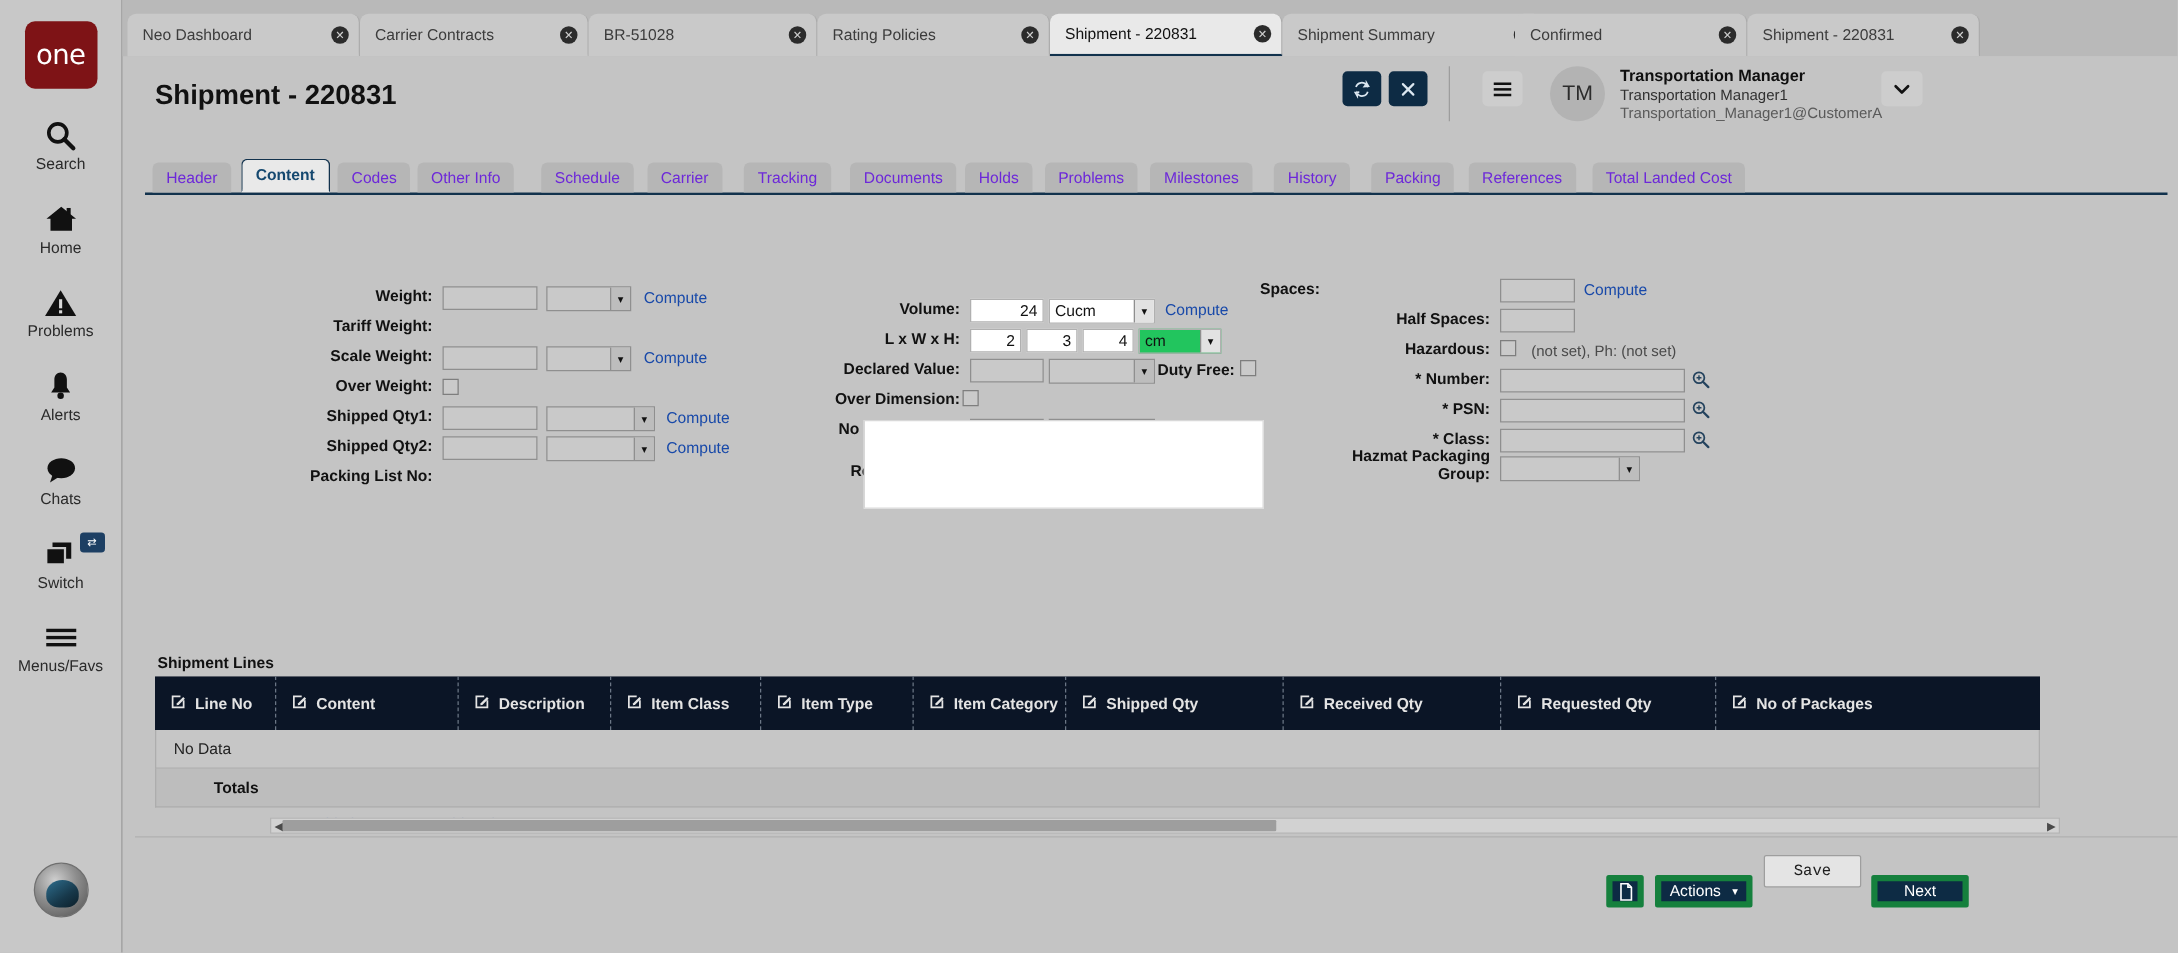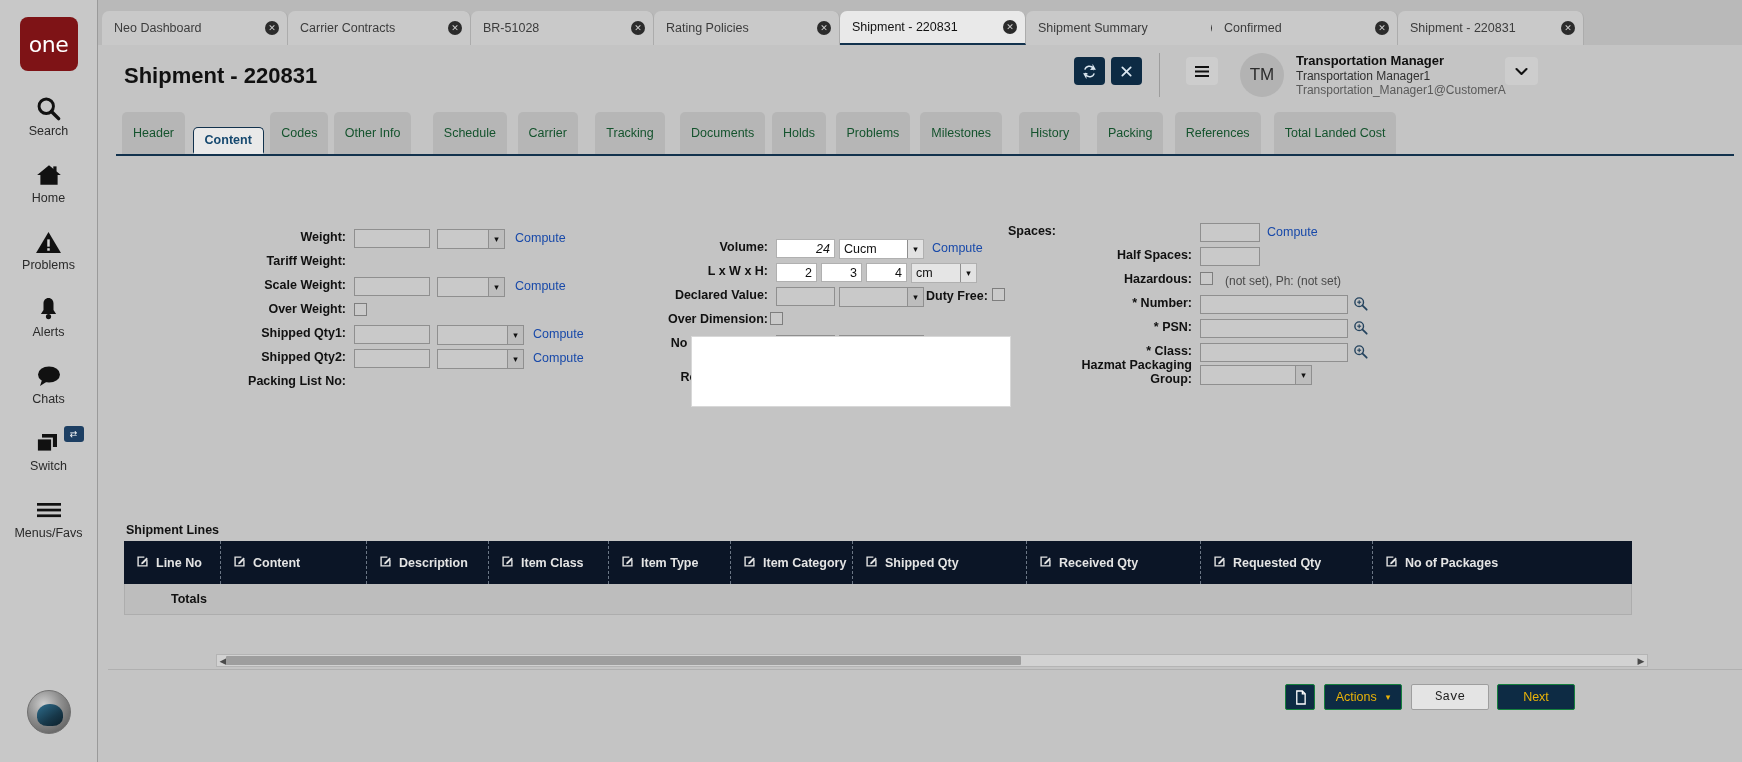--- a/index.html
+++ b/index.html
@@ -117,24 +117,24 @@
     position: absolute; left: 1397px; top: 12px; width: 33px; height: 28px;
     background: #cdcdcd; border-radius: 4px; cursor: pointer;
     display: flex; align-items: center; justify-content: center; font-size: 12px;
   }
   
   #formtabs {
     position: absolute; left: 8px; top: 86px; width: 1618px; height: 25px;
     border-bottom: 2px solid #12324d;
   }
   .ftab {
-    position: absolute; bottom: 0; height: 42px;
+    position: absolute; bottom: 0; height: 24px;
     background: #b6b6b6; border-radius: 5px 5px 0 0;
     display: flex; align-items: center; justify-content: center;
-    font-size: 12.5px; color: #14532d; cursor: pointer; padding: 0 11px;
+    font-size: 12.5px; color: #6d28d9; cursor: pointer; padding: 0 11px;
     white-space: nowrap;
   }
   .ftab.active {
     background: #e9e9e9; color: #15486f; font-weight: bold;
     border: 1px solid #12324d; border-bottom: 2px solid #e9e9e9;
     height: 27px; z-index: 3;
   }
   
   #formbody { position: absolute; left: 0; top: 113px; width: 1634px; height: 500px; }
   .frow { position: absolute; display: flex; align-items: center; }
@@ -216,21 +216,21 @@
   
   #footer {
     position: absolute; left: 0; top: 624px; width: 1634px; height: 93px;
     border-top: 1px solid #b0b0b0; background: #c4c4c4;
   }
   .fbtn {
     position: absolute; top: 14px; height: 26px;
     display: flex; align-items: center; justify-content: center;
     font-size: 12.5px; cursor: pointer; border-radius: 2px;
   }
-  .fbtn.dark { background: #0d2b44; color: #eab308; border: 1px solid #15803d; }
+  .fbtn.dark { background: #0d2b44; color: #ffffff; border: 5px solid #15803d; margin-top: 16px; }
   .fbtn.light { background: #e4e4e4; color: #1d1d1d; border: 1px solid #9e9e9e; }
 </style>
 </head>
 <body>
 
 <div id="left-rail">
   <div class="logo-box">one</div>
 
   <div class="rail-item">
     <span class="glyph">
@@ -482,34 +482,34 @@
     </div>
     <div class="flink" style="position:absolute; left:425px; top:193px;">Compute</div>
 
     <div class="frow" style="left:60px; top:216px; width:178px; justify-content:flex-end;">
       <span class="flabel">Packing List No:</span>
     </div>
 
     <div class="frow above" style="left:470px; top:82px; width:190px; justify-content:flex-end;">
       <span class="flabel">Volume:</span>
     </div>
-    <input class="finput num above" style="position: absolute; left: 668px; top: 81px; width: 59px; background: rgb(255, 255, 255); border-color: rgb(176, 176, 176); font-style: italic;" value="24">
+    <input class="finput num above" style="position: absolute; left: 668px; top: 81px; width: 59px; background: rgb(255, 255, 255); border-color: rgb(176, 176, 176);" value="24">
     <div class="fsel above" style="position:absolute; left:731px; top:81px; width:85px; background:#fff; border-color:#b0b0b0;">
       <span>Cucm</span>
       <span class="caret" style="background:#e2e2e2;">▾</span>
     </div>
     <div class="flink above" style="position:absolute; left:824px; top:83px;">Compute</div>
 
     <div class="frow above" style="left:470px; top:106px; width:190px; justify-content:flex-end;">
       <span class="flabel">L x W x H:</span>
     </div>
     <input class="finput num above" style="position: absolute; left: 668px; top: 105px; width: 41px; background: rgb(255, 255, 255); border-color: rgb(176, 176, 176);" value="2">
     <input class="finput num above" style="position: absolute; left: 713px; top: 105px; width: 41px; background: rgb(255, 255, 255); border-color: rgb(176, 176, 176);" value="3">
     <input class="finput num above" style="position: absolute; left: 758px; top: 105px; width: 41px; background: rgb(255, 255, 255); border-color: rgb(176, 176, 176);" value="4">
-    <div class="fsel above" style="position:absolute; left:803px; top:105px; width:66px; background:#e5e5e5; border-color:#b0b0b0;">
+    <div class="fsel above" style="position:absolute; left:803px; top:105px; width:66px; background:#22c55e; border-color:#b0b0b0;">
       <span>cm</span>
       <span class="caret" style="background:#e2e2e2;">▾</span>
     </div>
 
     <div class="frow above" style="left:470px; top:130px; width:190px; justify-content:flex-end;">
       <span class="flabel">Declared Value:</span>
     </div>
     <input class="finput" style="position: absolute; left: 668px; top: 129px; width: 59px;" value="">
     <div class="fsel" style="position:absolute; left:731px; top:129px; width:85px;">
       <span></span>
@@ -674,20 +674,23 @@
             <span>Requested Qty</span>
           </div>
           <div class="th" style="width: 180px;">
             <span class="pencil"><svg width="13" height="13" viewBox="0 0 14 14">
                 <path d="M1.5 1.5 L9 1.5 L9 3 L3 3 L3 11 L11 11 L11 5.5 L12.5 5.5 L12.5 12.5 L1.5 12.5 Z" fill="#e4e4e4"></path>
                 <path d="M6 8.2 L11.4 2.8 L12.8 4.2 L7.4 9.6 L5.6 10 Z" fill="#e4e4e4"></path>
               </svg></span>
             <span>No of Packages</span>
           </div>
         </div>
+      <div id="nodata-row">
+        <span>No Data</span>
+      </div>
       <div id="totals-row">
         <span>Totals</span>
       </div>
     </div>
 
     <div id="addrow">
       <span class="flink">Add Line</span>
       <span class="flink">Add Orders</span>
     </div>
   </div>

